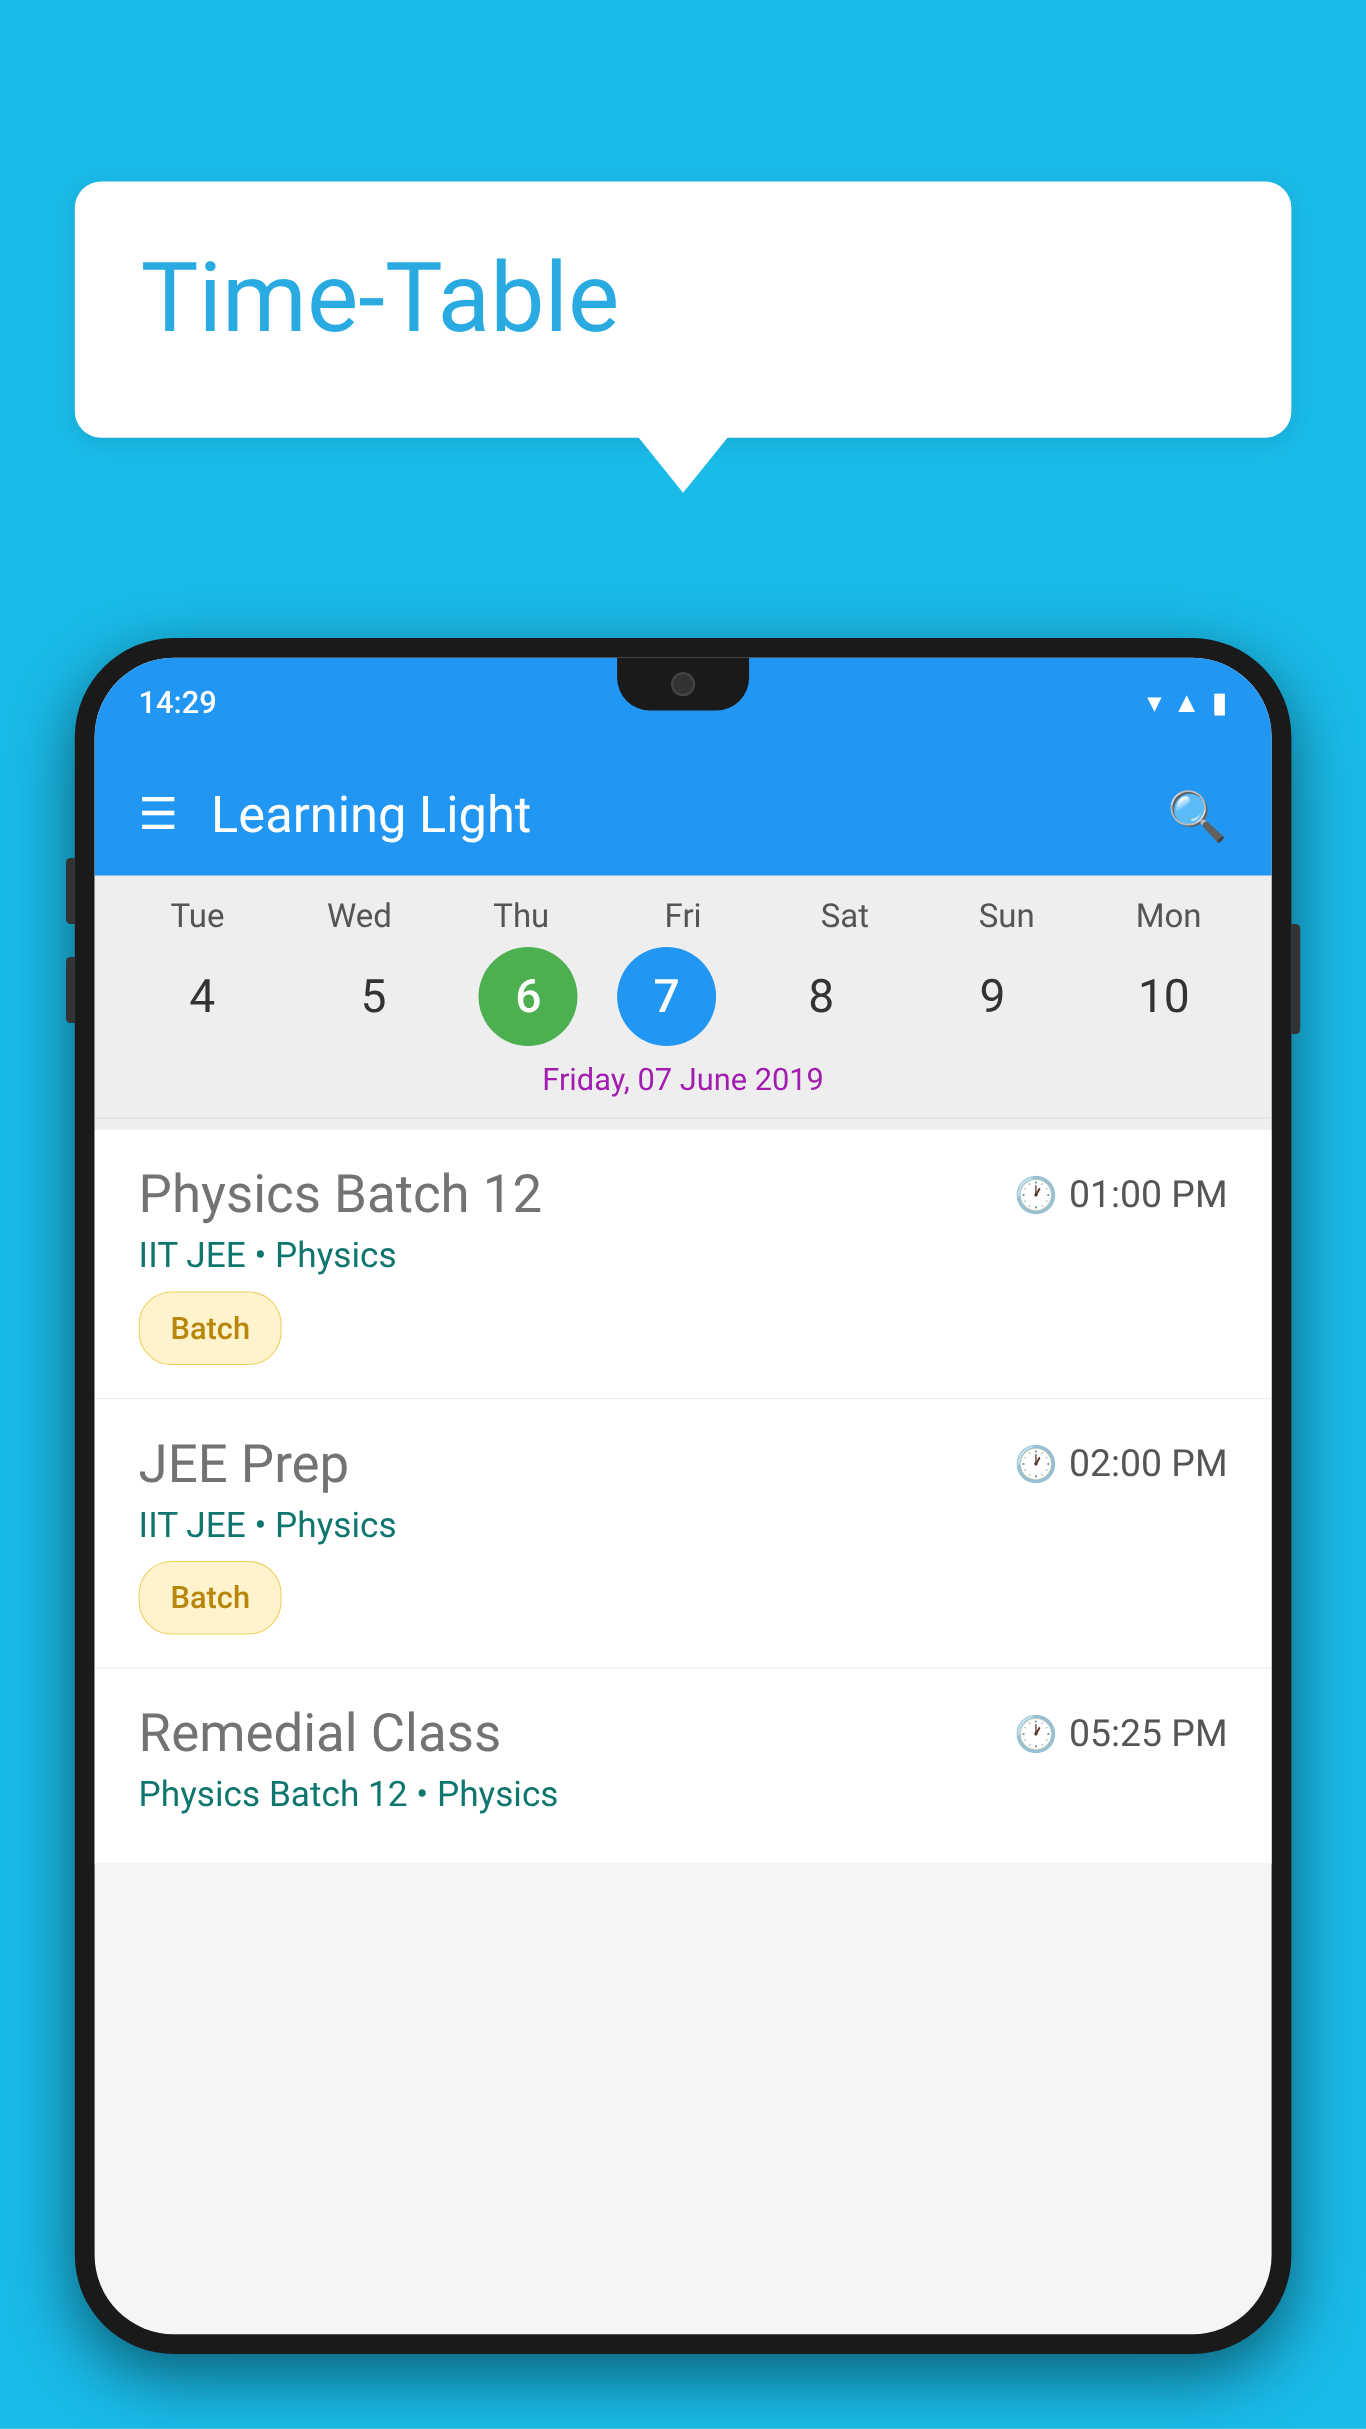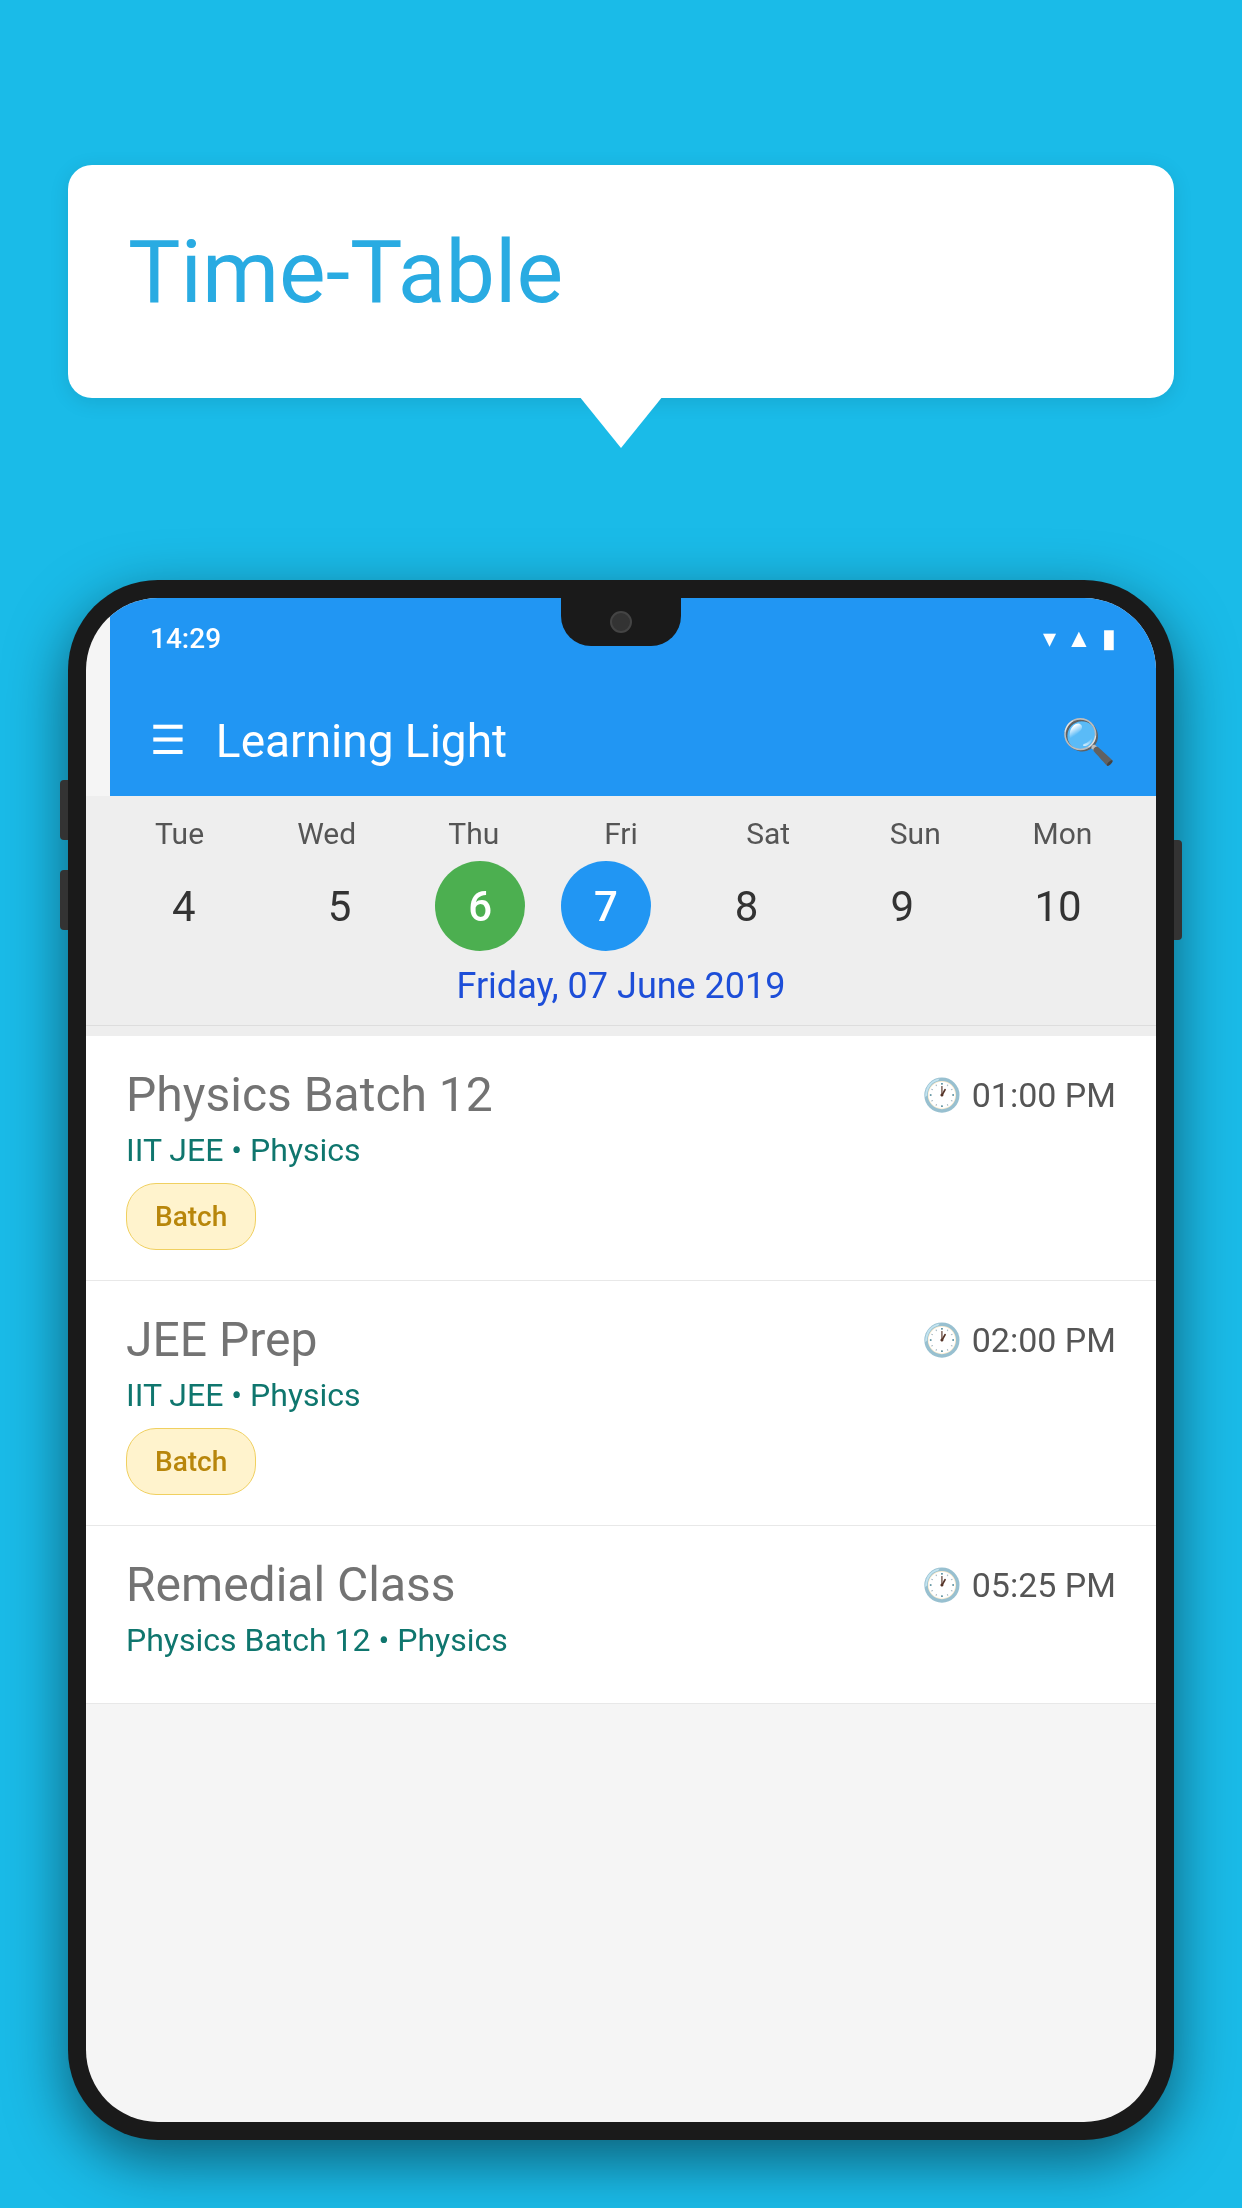--- a/index.html
+++ b/index.html
@@ -210,22 +210,22 @@
       background: #2196F3;
       color: white;
       font-weight: 500;
       width: 90px;
       height: 90px;
       border-radius: 50%;
     }
 
     .selected-date-label {
       text-align: center;
-      font-size: 36px;
-      color: #1d4ed8;
+      font-size: 28px;
+      color: #a21caf;
       padding: 14px 0 18px 0;
       border-bottom: 1px solid #ddd;
     }
 
     
     .schedule-list {
       background: white;
       flex: 1;
       overflow: hidden;
     }
@@ -326,21 +326,21 @@
     <div class="phone-side-left"></div>
     <div class="phone-side-left2"></div>
     <div class="phone-side-right"></div>
 
     <div class="phone-notch">
       <div class="phone-camera"></div>
     </div>
 
     <div class="phone-screen">
 
-      <div style="background:#2196F3;margin-left:24px;">
+      <div style="background:#2196F3;">
 
         <div style="height:70px; display:flex; align-items:center; justify-content:space-between; padding:0 40px; padding-top:10px;">
           <span class="status-time">14:29</span>
           <div class="status-icons">
             <span style="color:white; font-size:26px;">▾</span>
             <span style="color:white; font-size:26px;">▲</span>
             <span style="color:white; font-size:26px;">▮</span>
           </div>
         </div>
 

